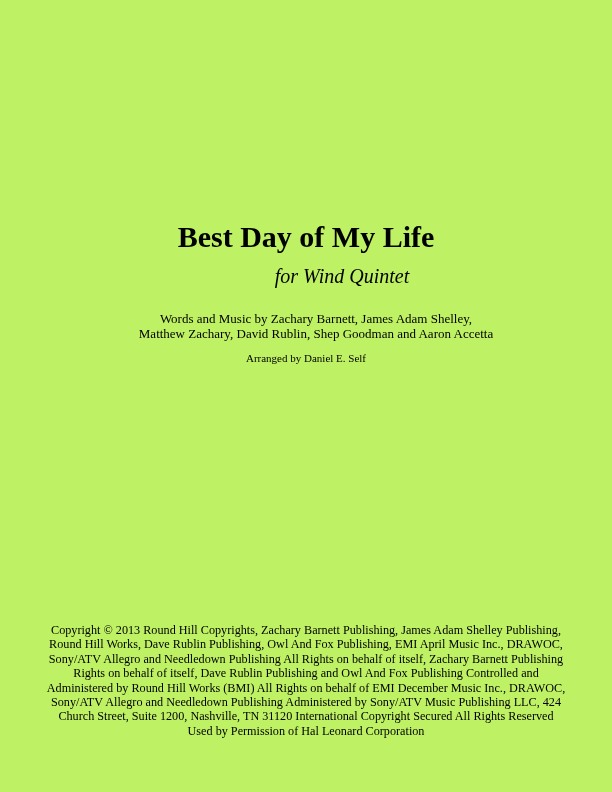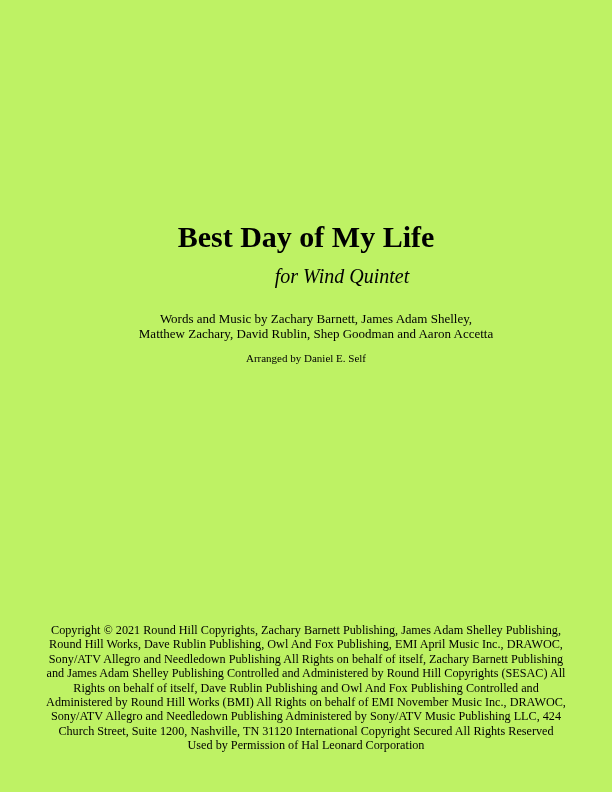--- a/index.html
+++ b/index.html
@@ -85,24 +85,23 @@
   <div class="song-subtitle">for Wind Quintet</div>
 
   <div class="credits">
     <div class="credit-line">Words and Music by Zachary Barnett, James Adam Shelley,</div>
     <div class="credit-line">Matthew Zachary, David Rublin, Shep Goodman and Aaron Accetta</div>
   </div>
 
   <div class="arranger">Arranged by Daniel E. Self</div>
 
   <div class="copyright">
-    <div class="copyright-line">Copyright © 2021 Round Hill Copyrights, Zachary Barnett Publishing, James Adam Shelley Publishing,</div>
+    <div class="copyright-line">Copyright © 2013 Round Hill Copyrights, Zachary Barnett Publishing, James Adam Shelley Publishing,</div>
     <div class="copyright-line">Round Hill Works, Dave Rublin Publishing, Owl And Fox Publishing, EMI April Music Inc., DRAWOC,</div>
     <div class="copyright-line">Sony/ATV Allegro and Needledown Publishing All Rights on behalf of itself, Zachary Barnett Publishing</div>
-    <div class="copyright-line">and James Adam Shelley Publishing Controlled and Administered by Round Hill Copyrights (SESAC) All</div>
     <div class="copyright-line">Rights on behalf of itself, Dave Rublin Publishing and Owl And Fox Publishing Controlled and</div>
-    <div class="copyright-line">Administered by Round Hill Works (BMI) All Rights on behalf of EMI November Music Inc., DRAWOC,</div>
+    <div class="copyright-line">Administered by Round Hill Works (BMI) All Rights on behalf of EMI December Music Inc., DRAWOC,</div>
     <div class="copyright-line">Sony/ATV Allegro and Needledown Publishing Administered by Sony/ATV Music Publishing LLC, 424</div>
     <div class="copyright-line">Church Street, Suite 1200, Nashville, TN 31120 International Copyright Secured All Rights Reserved</div>
     <div class="copyright-line">Used by Permission of Hal Leonard Corporation</div>
   </div>
 
 </div>
 
 </body></html>

